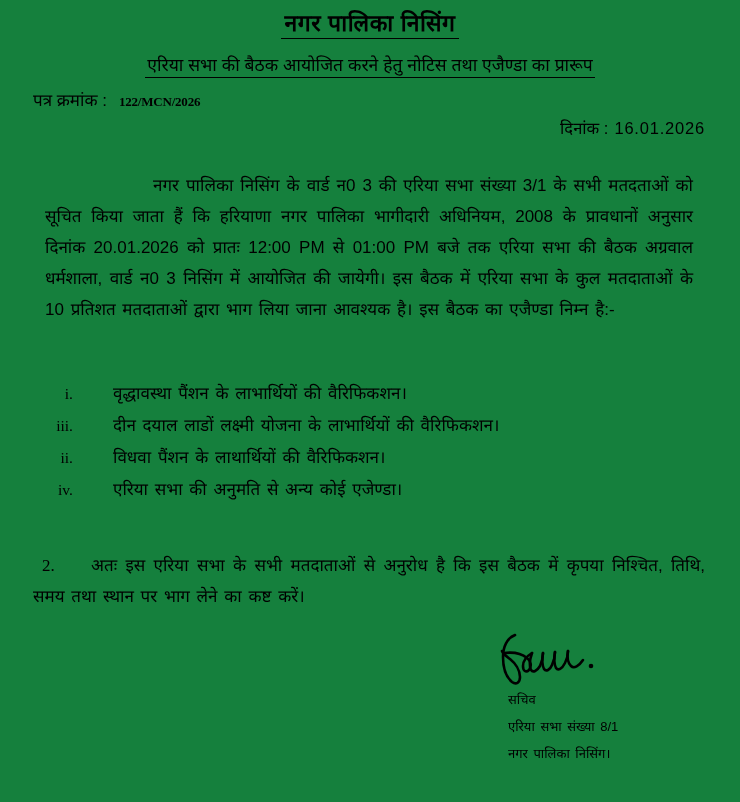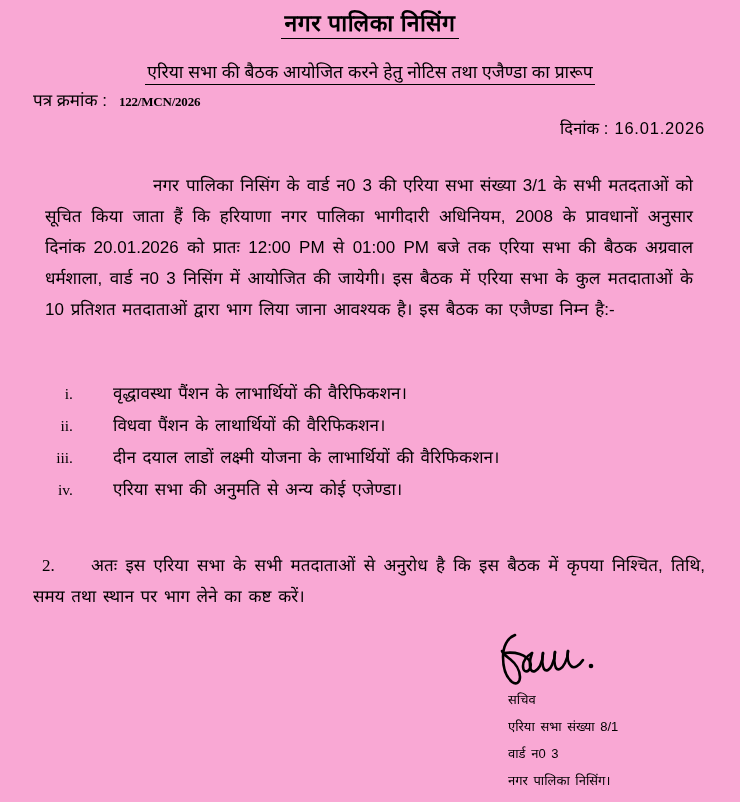--- a/index.html
+++ b/index.html
@@ -13,21 +13,21 @@
     position: relative;
     font-family: "Liberation Sans", "DejaVu Sans", sans-serif;
     color: #000000;
     overflow: hidden;
   }
 
   .page {
     position: relative;
     width: 740px;
     height: 802px;
-    background: #f9a8d4;
+    background: #15803d;
   }
 
   
   .doc-title {
     position: absolute;
     left: 0;
     top: 6px;
     width: 740px;
     text-align: center;
     font-size: 23px;
@@ -35,21 +35,21 @@
     letter-spacing: 0.5px;
   }
   .doc-title span {
     border-bottom: 1.6px solid #000;
     padding: 0 4px 2px 4px;
   }
 
   .doc-subtitle {
     position: absolute;
     left: 0;
-    top: 59px;
+    top: 52px;
     width: 740px;
     text-align: center;
     font-size: 17.5px;
     font-weight: 400;
   }
   .doc-subtitle span {
     border-bottom: 1.3px solid #000;
     padding: 0 2px 2px 2px;
   }
 
@@ -201,26 +201,26 @@
   <div class="body-block" id="para-1">
     <p class="para p1">नगर पालिका निसिंग के वार्ड न0 3 की एरिया सभा संख्या 3/1 के सभी मतदताओं को सूचित किया जाता हैं कि हरियाणा नगर पालिका भागीदारी अधिनियम, 2008 के प्रावधानों अनुसार दिनांक 20.01.2026 को प्रातः 12:00 PM से 01:00 PM बजे तक एरिया सभा की बैठक अग्रवाल धर्मशाला, वार्ड न0 3 निसिंग में आयोजित की जायेगी। इस बैठक में एरिया सभा के कुल मतदाताओं के 10 प्रतिशत मतदाताओं द्वारा भाग लिया जाना आवश्यक है। इस बैठक का एजैण्डा निम्न है:-</p>
   </div>
 
   <div class="agenda">
     <div class="agenda-item">
       <span class="agenda-num">i.</span>
       <span class="agenda-text">वृद्धावस्था पैंशन के लाभार्थियों की वैरिफिकशन।</span>
     </div>
     <div class="agenda-item">
+      <span class="agenda-num">iii.</span>
+      <span class="agenda-text">दीन दयाल लाडों लक्ष्मी योजना के लाभार्थियों की वैरिफिकशन।</span>
+    </div>
+    <div class="agenda-item">
       <span class="agenda-num">ii.</span>
       <span class="agenda-text">विधवा पैंशन के लाथार्थियों की वैरिफिकशन।</span>
-    </div>
-    <div class="agenda-item">
-      <span class="agenda-num">iii.</span>
-      <span class="agenda-text">दीन दयाल लाडों लक्ष्मी योजना के लाभार्थियों की वैरिफिकशन।</span>
     </div>
     <div class="agenda-item">
       <span class="agenda-num">iv.</span>
       <span class="agenda-text">एरिया सभा की अनुमति से अन्य कोई एजेण्डा।</span>
     </div>
   </div>
 
   <div class="body-block" id="para-2">
     <div class="p2-wrap">
       <span class="p2-num">2.</span>
@@ -238,17 +238,16 @@
         <path d="M61,25 C60,31 60,37 62,41 C64,44 68,42 71,36 C73,32 74,27 74,24"></path>
         <path d="M74,24 C73,30 74,36 77,39 C80,42 85,39 89,33"></path>
       </g>
       <circle cx="97" cy="39" r="2.3" fill="#000000"></circle>
     </svg>
   </div>
 
   <div class="sign-block">
     <div class="sign-line">सचिव</div>
     <div class="sign-line">एरिया सभा संख्या 8/1</div>
-    <div class="sign-line">वार्ड न0 3</div>
     <div class="sign-line">नगर पालिका निसिंग।</div>
   </div>
 
 </div>
 
 </body></html>

